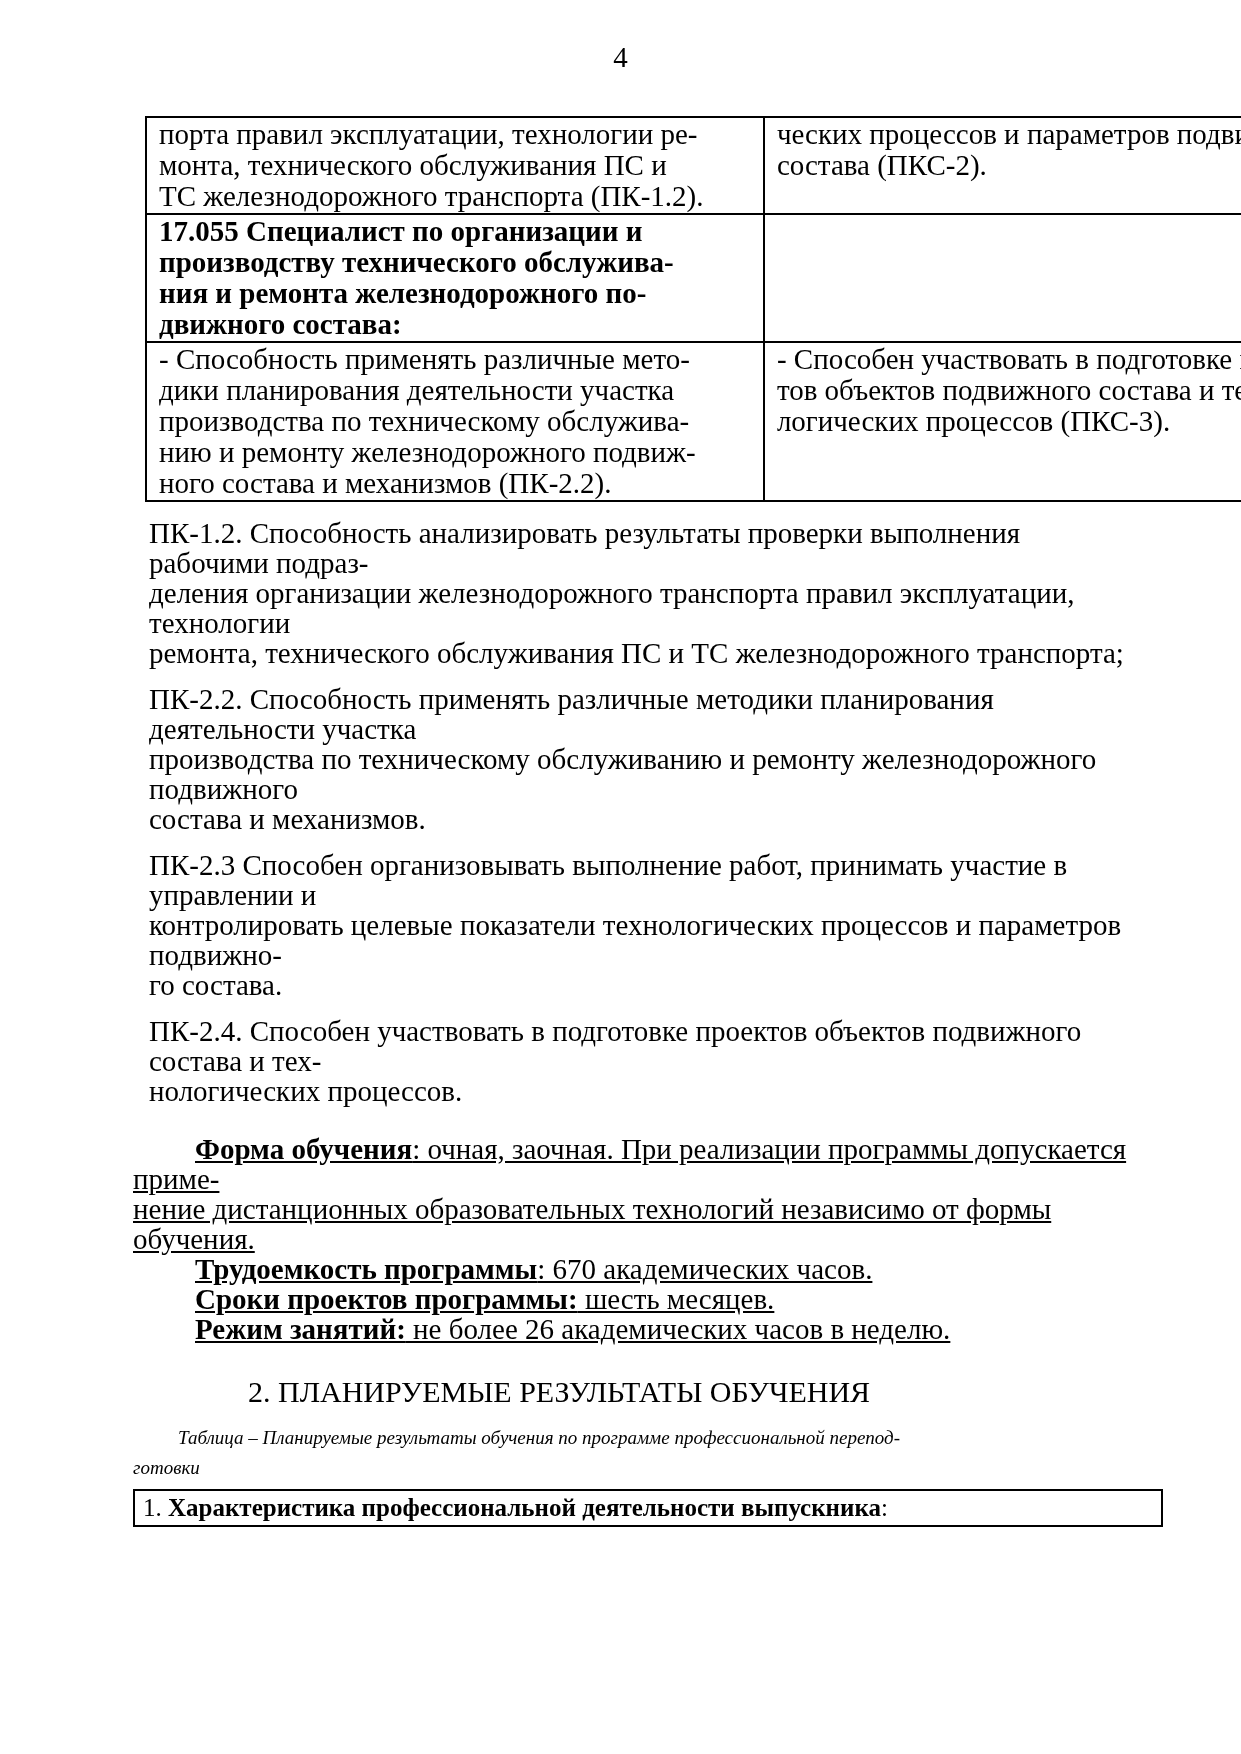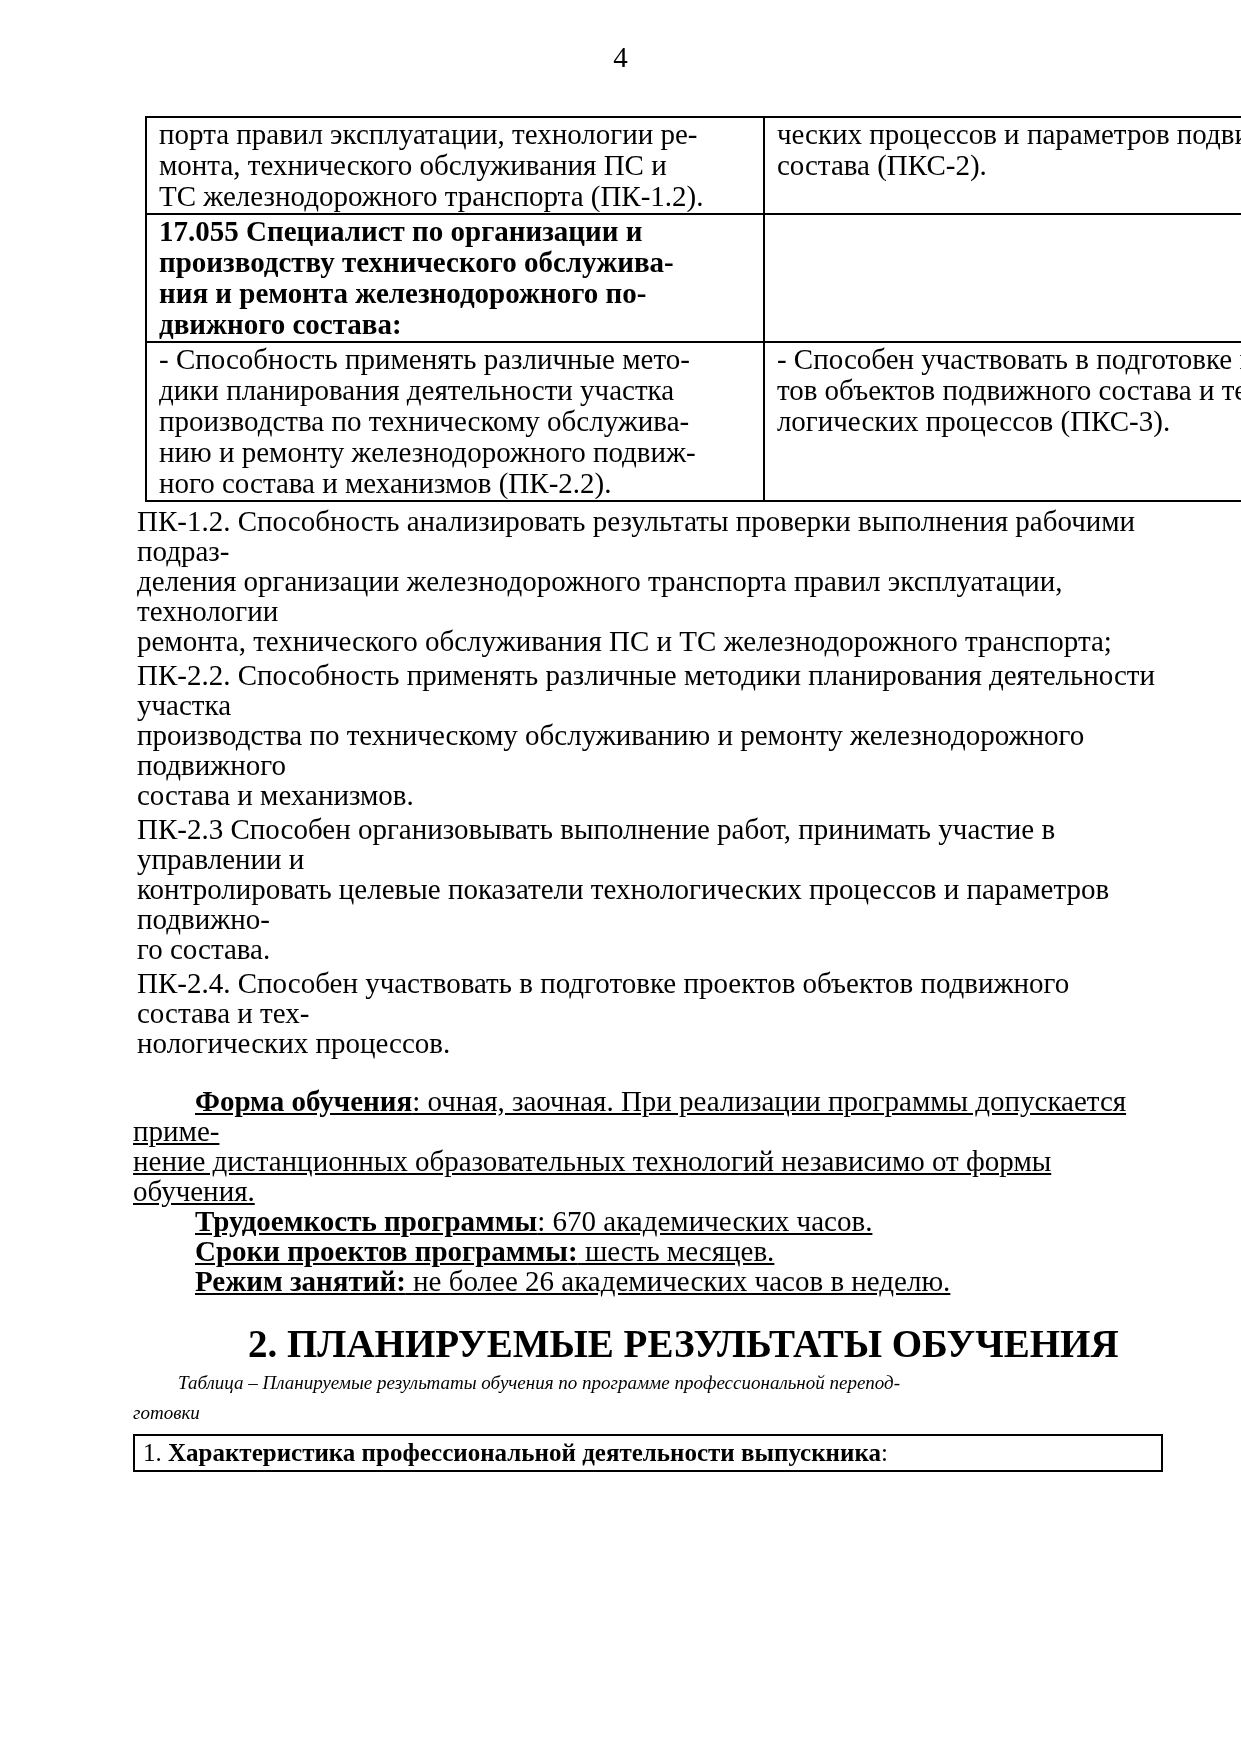--- a/index.html
+++ b/index.html
@@ -21,25 +21,25 @@
   }
   .top-table td {
     border:2px solid #000; font-size:29px; line-height:31px;
     padding:1px 8px 1px 12px; vertical-align:top; white-space:pre-line;
   }
   .top-table td.bold-cell { font-weight:bold; }
   
   .heading-osv {
     margin:0; text-indent:62px; font-size:29px; line-height:31px; font-weight:bold;
   }
-  .para { margin:4px; font-size:29px; line-height:30px; white-space:pre-line; text-align:left; }
+  .para { margin:16px; font-size:29px; line-height:30px; white-space:pre-line; text-align:left; }
   .form-block { margin-top:28px; }
   .form-para { margin:0; font-size:29px; line-height:30px; white-space:pre-line; text-indent:62px;text-decoration:underline; }
   .results-heading {
-    margin:32px 0 8px 0; text-indent:115px; font-size:39px; line-height:32px; font-weight:bold;
+    margin:32px 0 15px 0; text-indent:115px; font-size:30px; line-height:32px; font-weight:normal;
   }
   .table-caption {
     margin:4px 0 0 0; font-size:19px; line-height:30px;
     white-space:pre-line; text-indent:45px;font-style:italic;
   }
   
   .results-table {
     width:1030px; margin-top:6px; border-collapse:collapse; table-layout:fixed;
   }
   .results-table td, .results-table th { border:2px solid #000; vertical-align:top; box-sizing:border-box; }

